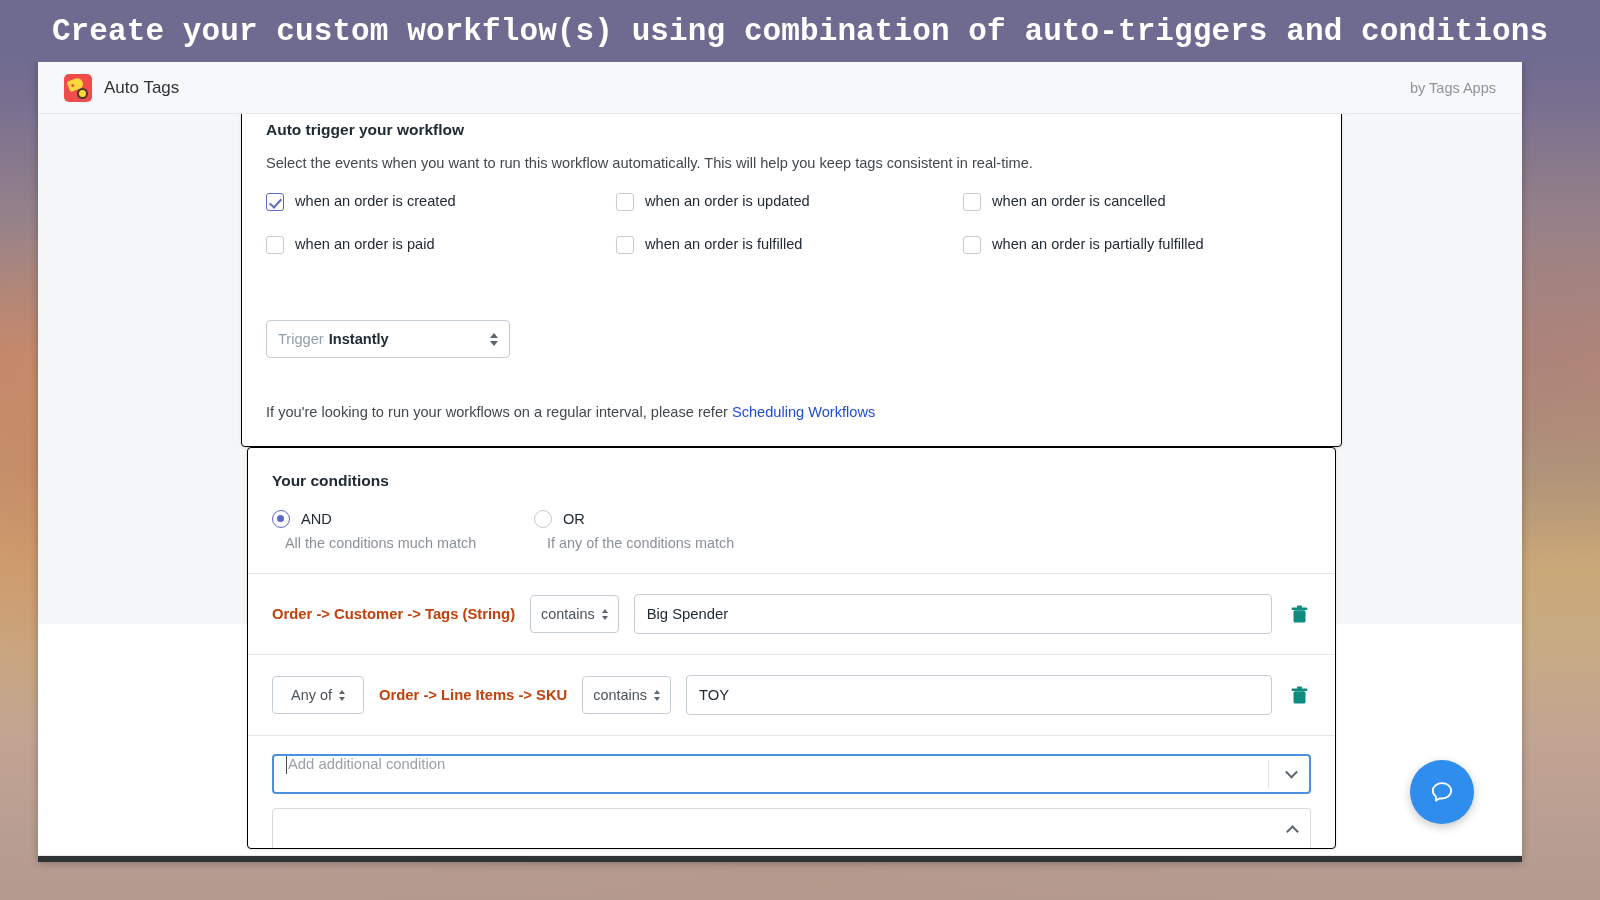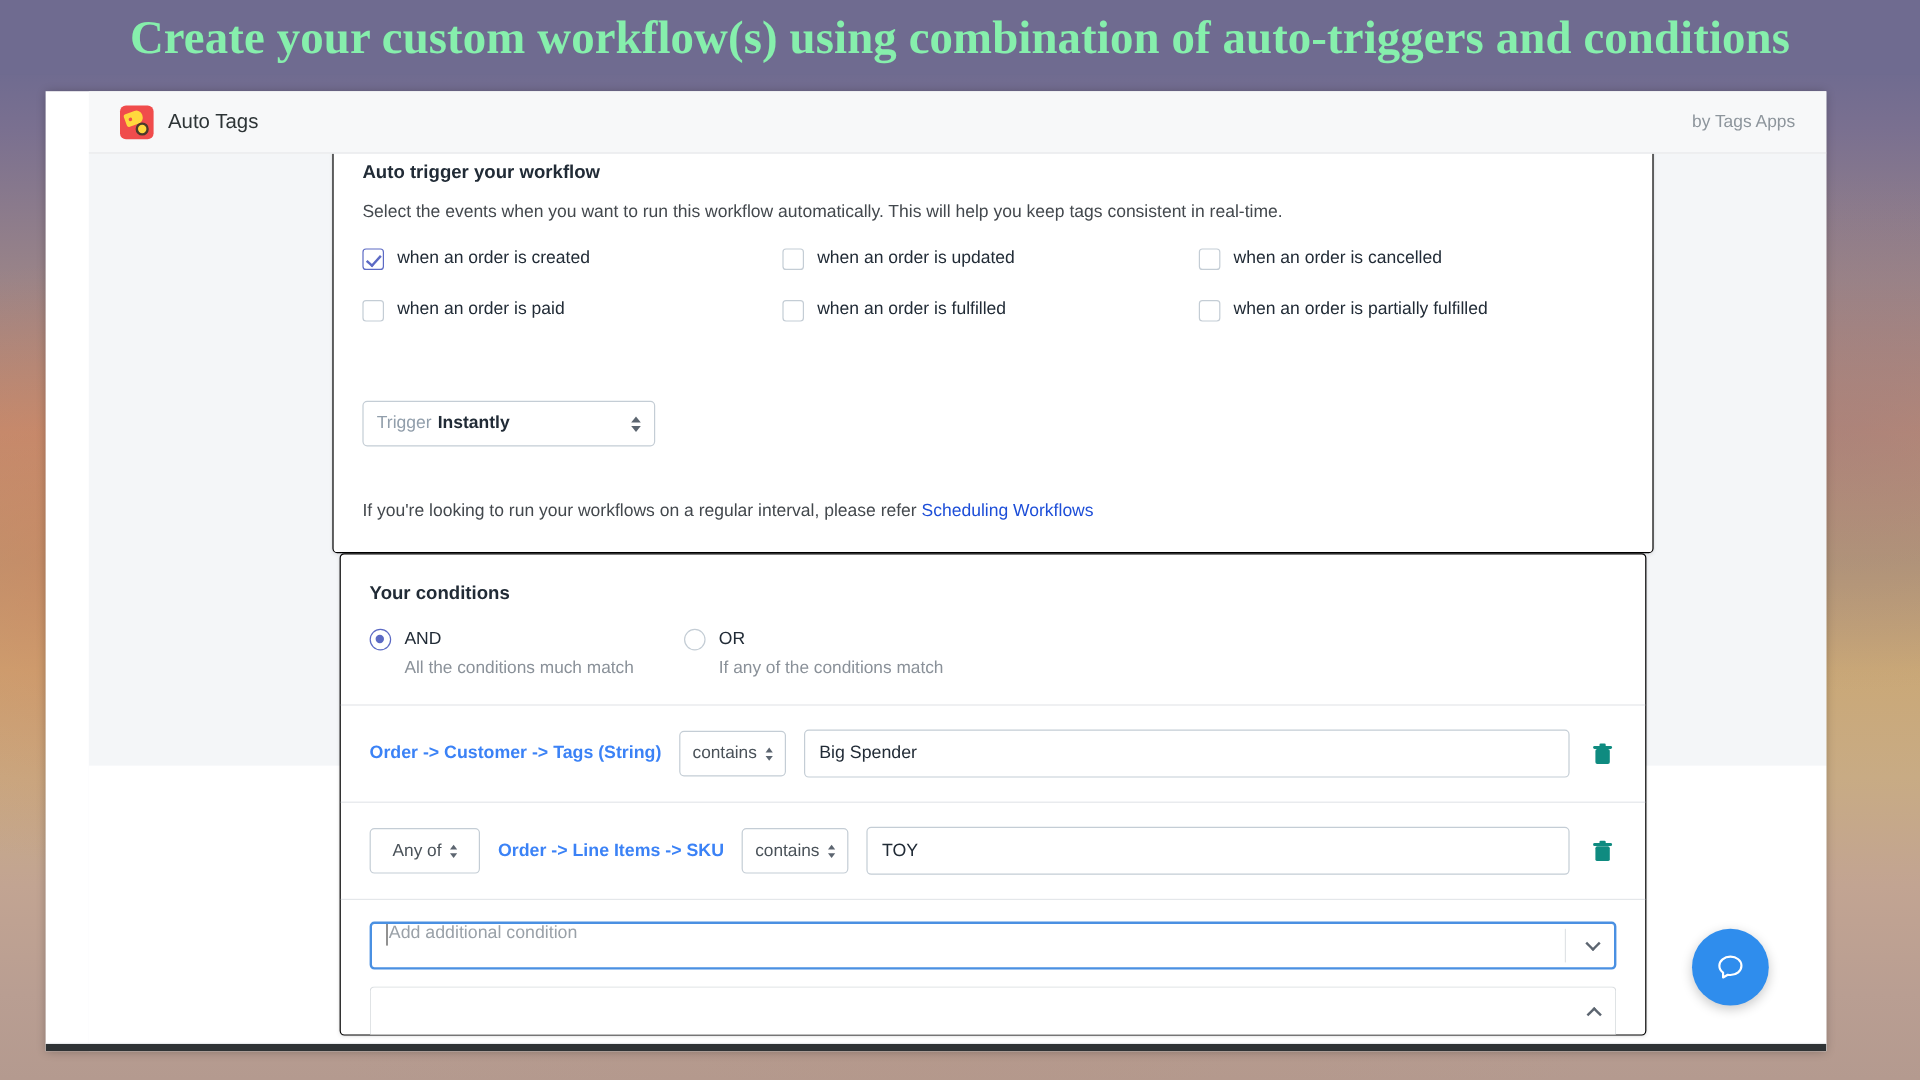--- a/index.html
+++ b/index.html
@@ -41,38 +41,37 @@
 
   
   .banner {
     position: absolute; top: 0; left: 0; right: 0;
     height: 62px;
     background: #6f6b90;
     display: flex; align-items: center; justify-content: center;
     z-index: 6;
   }
   .banner-title {
-    font-family: Liberation Serif, serif;
+    font-family: Liberation Mono, monospace;
     font-weight: bold;
-    font-size: 39px;
-    color: #86efac;
+    font-size: 31px;
+    color: #ffffff;
     letter-spacing: .1px;
     white-space: nowrap;
   }
 
   
   .window {
     position: absolute;
-    left: 38px; top: 76px;
+    left: 38px; top: 62px;
     width: 1484px; height: 800px;
     background: #ffffff;
     box-shadow: 0 1px 8px rgba(0,0,0,.28);
     overflow: hidden;
     z-index: 5;
-    padding-left: 36px;
   }
   .window-bottom-edge{
     position:absolute; left:0; right:0; bottom:0; height:6px;
     background:#2f3335;
   }
 
   
   .appbar {
     position: relative;
     height: 52px;
@@ -220,32 +219,32 @@
     position: relative; flex: none;
   }
   .radio.on { border-color: #5c6ac4; }
   .radio.on:after {
     content: ""; position: absolute;
     left: 3.6px; top: 3.6px; width: 7.5px; height: 7.5px;
     border-radius: 50%; background: #5c6ac4;
   }
   .radio-label { font-size: 14.6px; color: #212b36; }
   .radio-sub {
-    margin-left: 29px; margin-top: 7px;
+    margin-left: 13px; margin-top: 7px;
     font-size: 14.4px; color: #8a9199;
   }
 
   .cond-sep { border-top: 1px solid #e4e7ea; }
   .cond-row {
     display: flex; align-items: center;
     padding: 20px 24px;
     gap: 15px;
   }
   .cond-path {
-    font-size: 14.8px; font-weight: bold; color: #3b82f6;
+    font-size: 14.8px; font-weight: bold; color: #c2410c;
     white-space: nowrap;
   }
   .op-sel {
     height: 38px; border: 1px solid #c4cdd5; border-radius: 4px;
     background: #fff; display: inline-flex; align-items: center;
     padding: 0 10px; font-size: 14.4px; color: #4a5259;
     white-space: nowrap; flex: none; justify-content: flex-end;
   }
   .op-sel .stepper { margin-left: 7px; }
   .op-sel .stepper i { border-left-width: 3.5px; border-right-width: 3.5px; }

